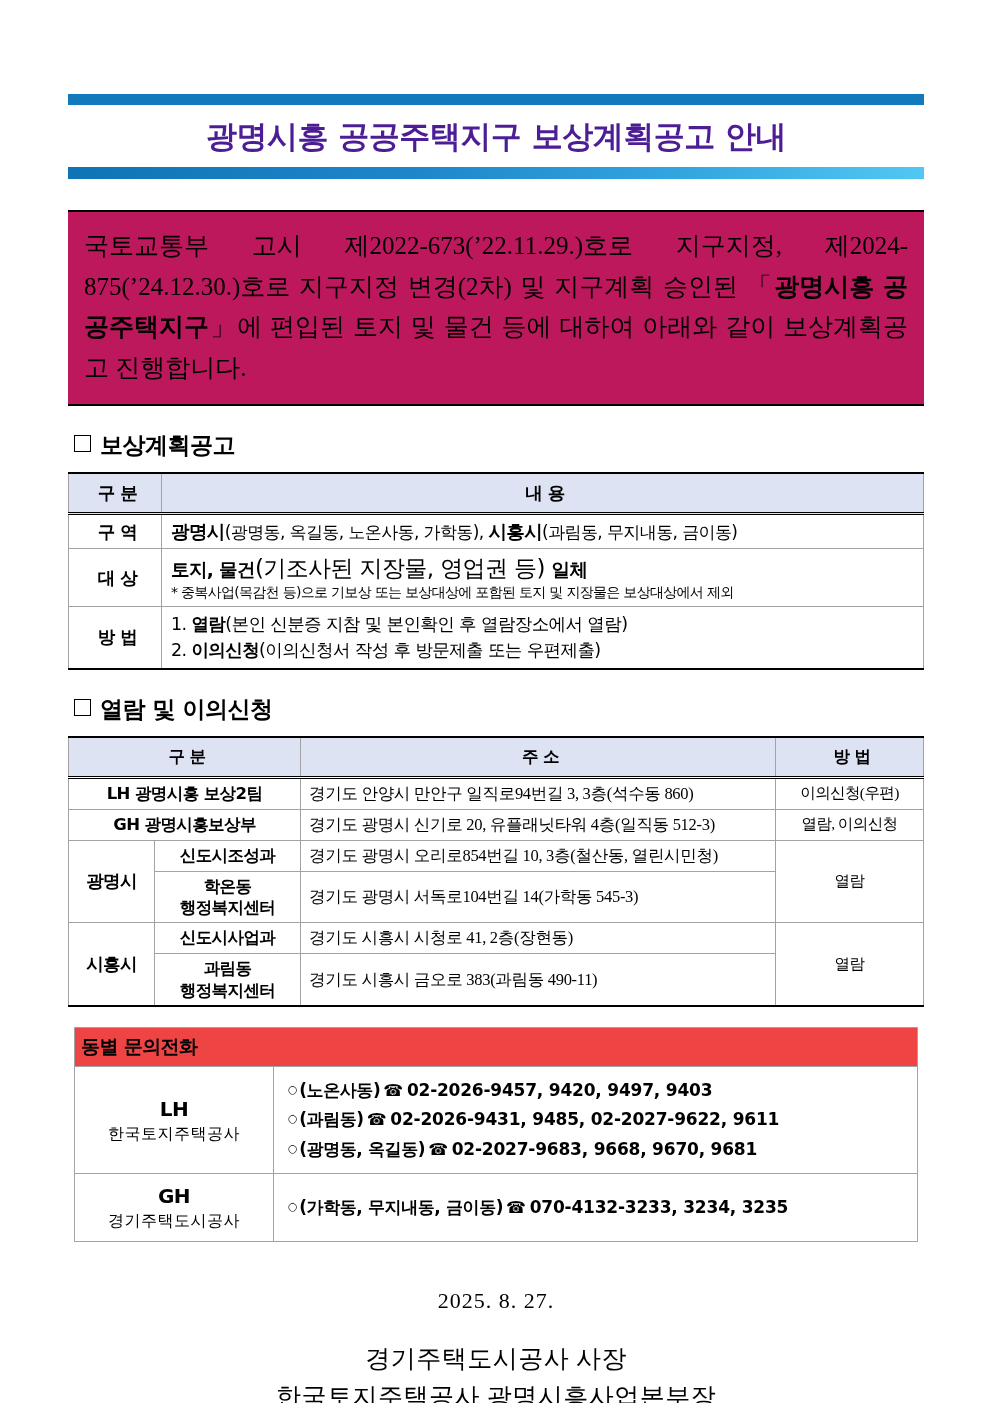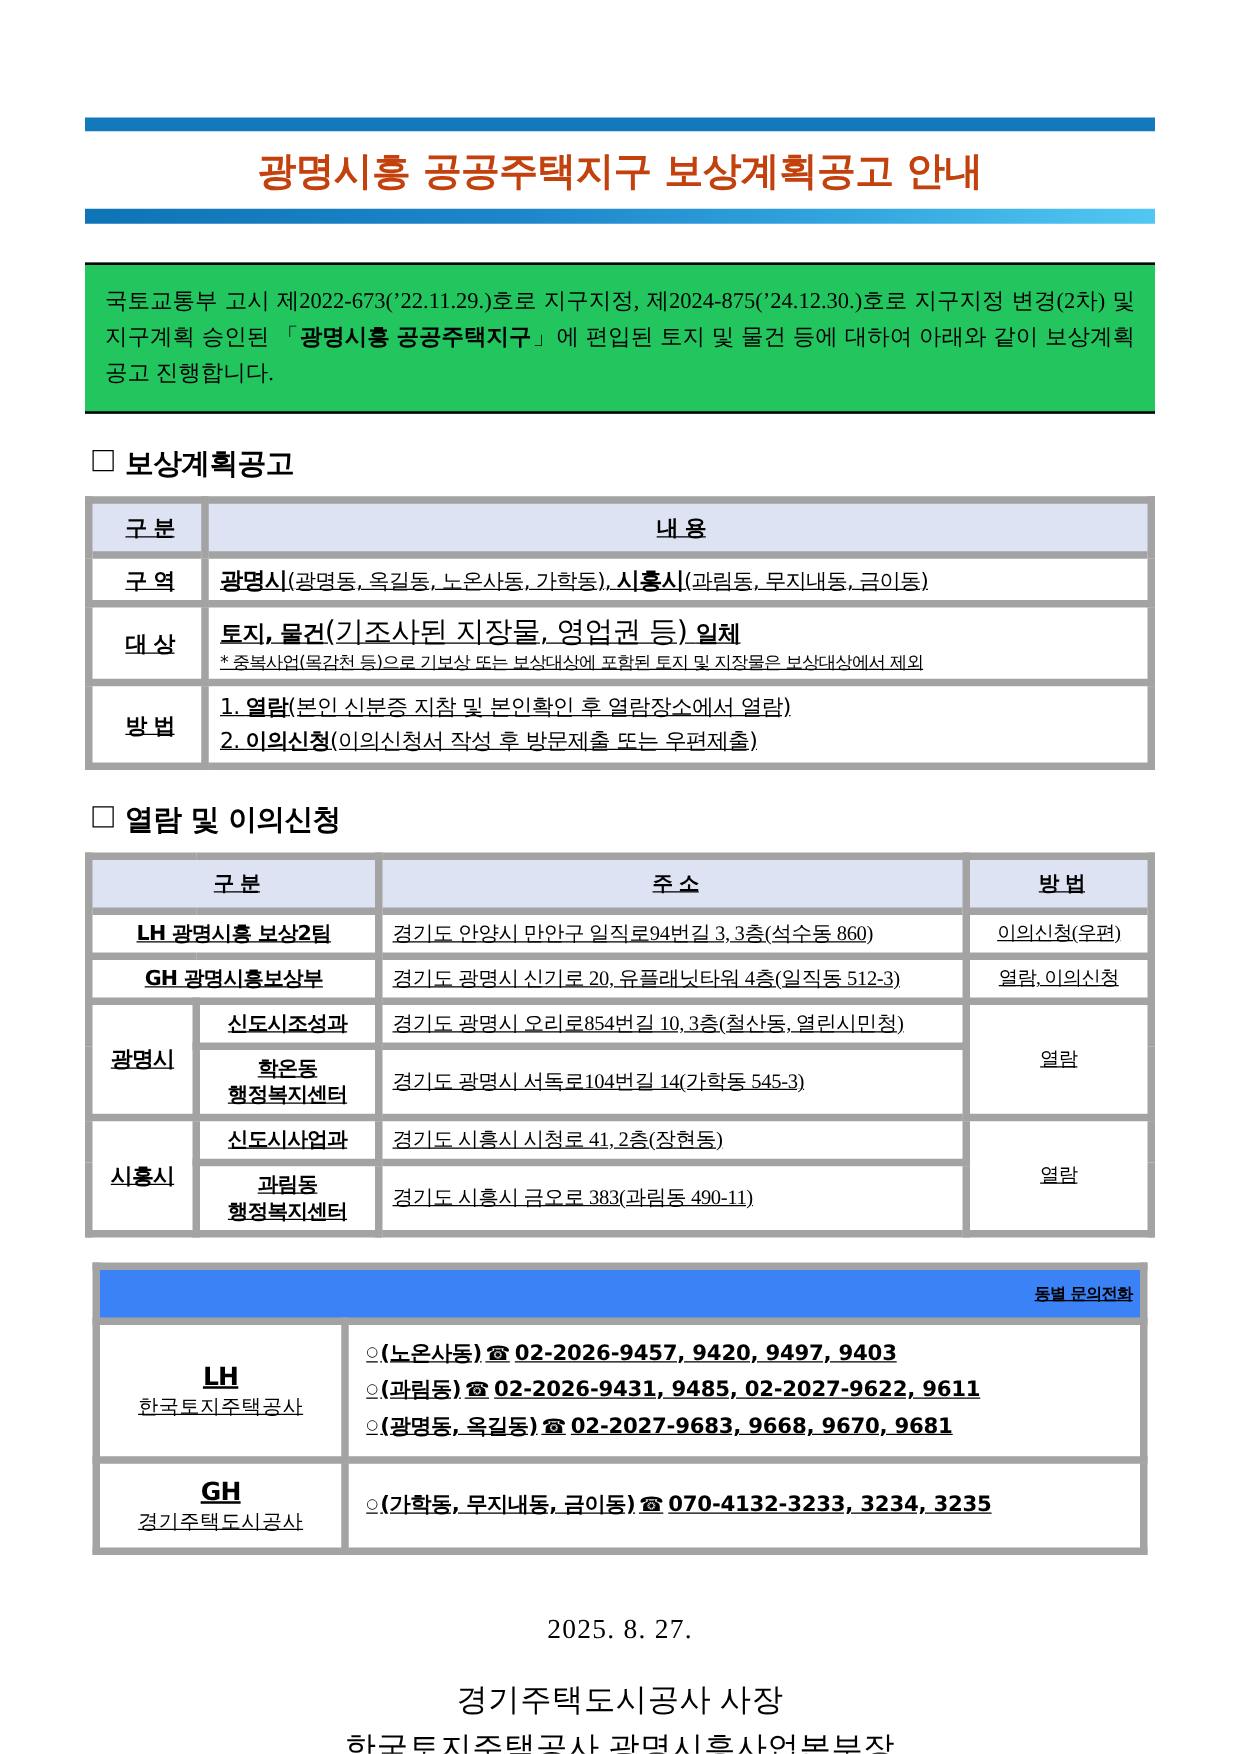--- a/index.html
+++ b/index.html
@@ -30,37 +30,37 @@
     background: #1279bd;
     width: 100%;
   }
   .title-text {
     text-align: center;
     font-family: "DejaVu Sans", "Liberation Sans", sans-serif;
     font-weight: bold;
     font-size: 31px;
     letter-spacing: -0.5px;
     padding: 11px 0 9px 0;
-    color: #c2410c;
+    color: #4c1d95;
     white-space: nowrap;
   }
   .bar-bottom {
     height: 12px;
     width: 100%;
     background: linear-gradient(to right, #0f74b6 0%, #1d86c9 40%, #33a6e0 72%, #52c7f2 100%);
   }
 
   
   .intro-box {
     margin-top: 31px;
-    background: #22c55e;
+    background: #be185d;
     border-top: 2px solid #000;
     border-bottom: 2px solid #000;
     padding: 14px 16px 16px 16px;
-    font-size: 18px;
+    font-size: 25px;
     line-height: 1.62;
     text-align: justify;
     text-justify: inter-word;
   }
   .intro-box b { font-weight: bold; }
 
   
   .section-head {
     font-family: "DejaVu Sans", "Liberation Sans", sans-serif;
     font-weight: bold;
@@ -77,25 +77,24 @@
   }
 
   
   table.doc {
     border-collapse: collapse;
     width: 100%;
     font-family: "DejaVu Sans", "Liberation Sans", sans-serif;
     table-layout: fixed;
   }
   table.doc td, table.doc th {
-    border: 6px solid #a3a3a3;
+    border: 1px solid #a3a3a3;
     padding: 4px 6px;
     vertical-align: middle;
     letter-spacing: -0.6px;
-    text-decoration: underline;
   }
   .thead-cell {
     background: #dde3f2;
     text-align: center;
     font-weight: bold;
     font-size: 19px;
     border-bottom: 3px double #000 !important;
     height: 30px;
   }
   .lab {
@@ -120,24 +119,24 @@
   .t2 .org { text-align: center; font-weight: bold; font-size: 16.5px; }
   .t2 .city { text-align: center; font-weight: bold; font-size: 17.5px; }
   .t2 .addr { text-align: left; padding-left: 8px; font-weight: normal; font-size: 16.5px; font-family: "Liberation Serif", serif; letter-spacing: -0.3px;}
   .t2 .meth { text-align: center; font-size: 15.5px; font-family: "Liberation Serif", serif; }
 
   
   .t3wrap { margin-top: 20px; padding: 0 6px; }
   .t3 { border: 1.5px solid #000; }
   .t3 td { border: 1px solid #000; }
   .t3 .t3head {
-    background: #3b82f6;
-    text-align: right;
-    font-weight: bold;
-    font-size: 13px;
+    background: #ef4444;
+    text-align: left;
+    font-weight: bold;
+    font-size: 19px;
     height: 30px;
     font-family: "DejaVu Sans", "Liberation Sans", sans-serif;
   }
   .t3 .corp {
     text-align: center;
     padding: 9px 4px;
     line-height: 1.35;
     margin-top: 24px;
   }
   .corp .c1 { font-weight: bold; font-size: 20px; font-family: "DejaVu Sans","Liberation Sans",sans-serif; }

